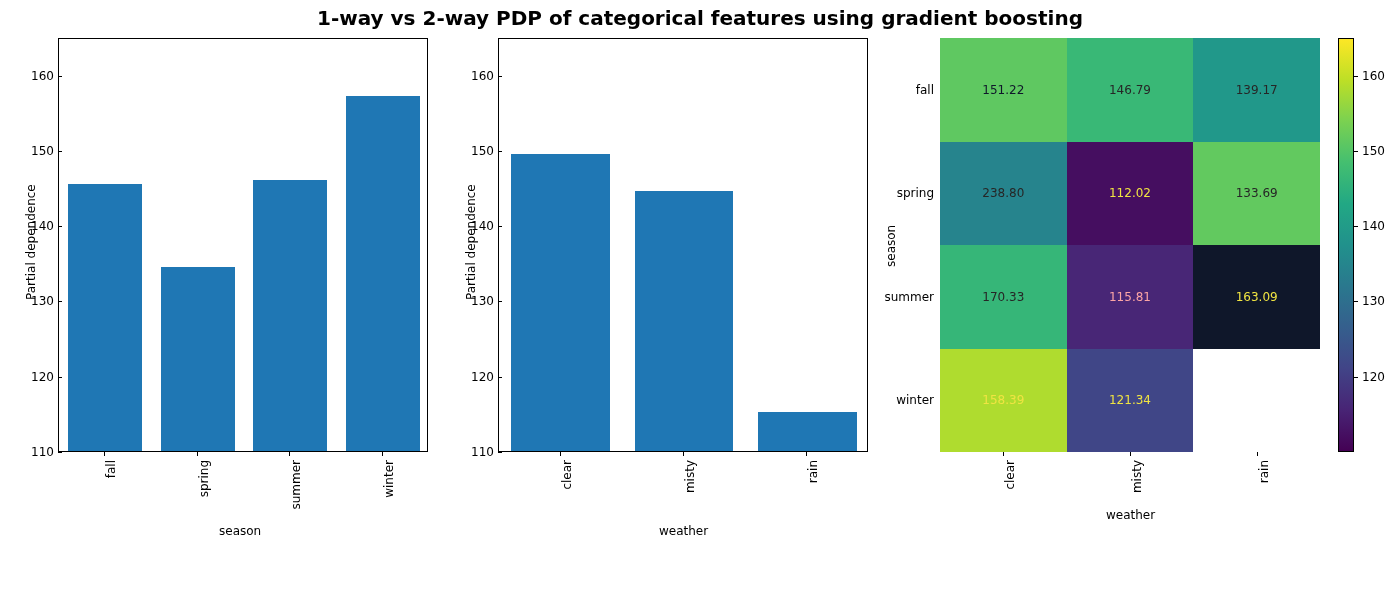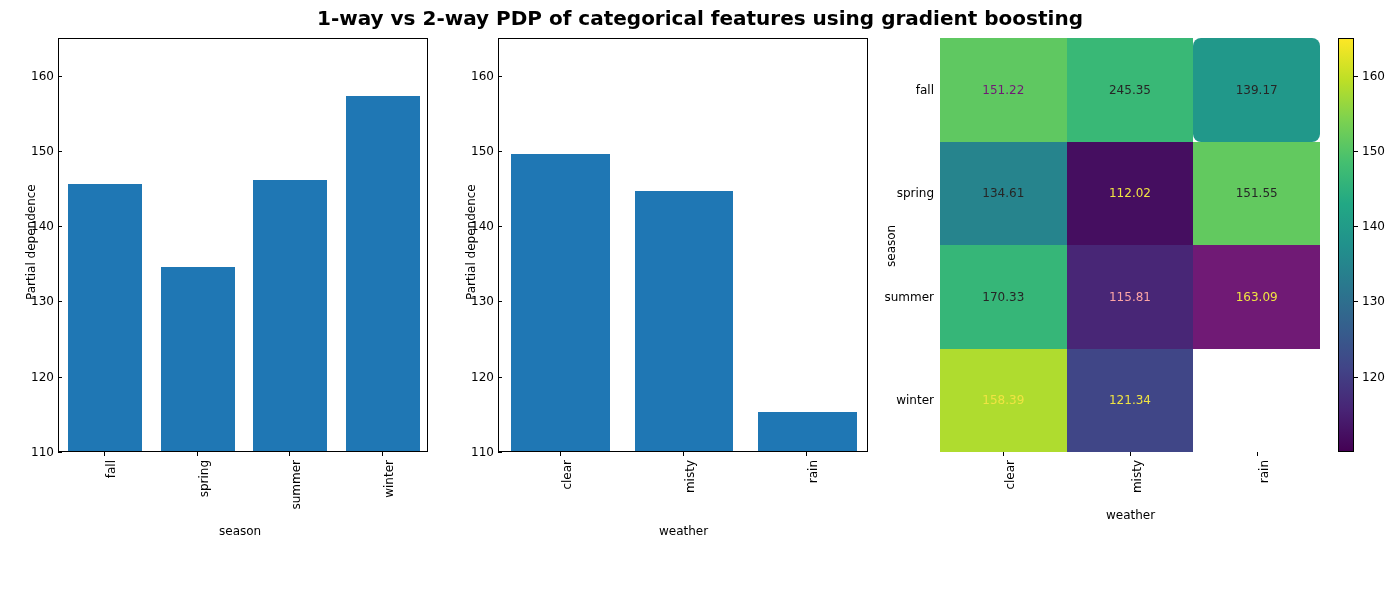--- a/index.html
+++ b/index.html
@@ -110,29 +110,29 @@
         <div class="bar" style="left: 12.3333px; width: 98.6667px; height: 296.575px; background: rgb(31, 119, 180);"></div>
         <div class="bar" style="left: 135.667px; width: 98.6667px; height: 260.444px; background: rgb(31, 119, 180);"></div>
         <div class="bar" style="left: 259px; width: 98.6667px; height: 39.1418px; background: rgb(31, 119, 180);"></div>
       </div>
   </div>
   <div class="axis-label y" id="ylab1" style="left: 464px; top: 300px;">Partial dependence</div>
   <div class="axis-label" id="xlab1" style="left: 659px; top: 524px;">weather</div>
 
   <div class="axes" id="ax2" style="border: none; left: 940px; top: 38px; width: 380px; height: 414px;">
     <div class="heat-grid" id="hg" style="grid-template-rows: repeat(4, 1fr); grid-template-columns: repeat(3, 1fr);">
-        <div class="heat-cell" style="background: rgb(95, 200, 97); color: #701a75;">151.22</div>
-        <div class="heat-cell" style="background: rgb(57, 184, 118); color: rgb(38, 38, 38);">245.35</div>
-        <div class="heat-cell" style="background: rgb(33, 152, 138); color: rgb(38, 38, 38); border-radius: 8px;">139.17</div>
-        <div class="heat-cell" style="background: rgb(38, 132, 141); color: rgb(38, 38, 38);">134.61</div>
+        <div class="heat-cell" style="background: rgb(95, 200, 97); color: #0f172a;">151.22</div>
+        <div class="heat-cell" style="background: rgb(57, 184, 118); color: rgb(38, 38, 38);">146.79</div>
+        <div class="heat-cell" style="background: rgb(33, 152, 138); color: rgb(38, 38, 38);">139.17</div>
+        <div class="heat-cell" style="background: rgb(38, 132, 141); color: rgb(38, 38, 38);">238.80</div>
         <div class="heat-cell" style="background: rgb(69, 14, 96); color: rgb(240, 228, 66);">112.02</div>
-        <div class="heat-cell" style="background: rgb(98, 201, 95); color: rgb(38, 38, 38);">151.55</div>
+        <div class="heat-cell" style="background: rgb(98, 201, 95); color: rgb(38, 38, 38);">133.69</div>
         <div class="heat-cell" style="background: rgb(54, 182, 120); color: rgb(38, 38, 38);">170.33</div>
         <div class="heat-cell" style="background: rgb(72, 38, 118); color: #fca5a5;">115.81</div>
-        <div class="heat-cell" style="background: #701a75; color: rgb(240, 228, 66);">163.09</div>
+        <div class="heat-cell" style="background: #0f172a; color: rgb(240, 228, 66);">163.09</div>
         <div class="heat-cell" style="background: rgb(175, 220, 47); color: rgb(240, 228, 66);">158.39</div>
         <div class="heat-cell" style="background: rgb(64, 70, 135); color: rgb(240, 228, 66);">121.34</div>
       </div>
   </div>
   <div class="axis-label y" id="ylab2" style="left: 884px; top: 267px;">season</div>
   <div class="axis-label" id="xlab2" style="left: 1106px; top: 508px;">weather</div>
 
   <div class="cbar" id="cbar" style="left: 1338px; top: 38px; width: 16px; height: 414px;">
     <div class="cbar-grad" id="cbar-grad" style="background: linear-gradient(rgb(253, 231, 37) 0%, rgb(189, 223, 38) 10%, rgb(122, 209, 81) 20%, rgb(68, 191, 112) 30%, rgb(34, 168, 132) 40%, rgb(33, 145, 140) 50%, rgb(42, 120, 142) 60%, rgb(53, 95, 141) 70%, rgb(65, 68, 135) 80%, rgb(72, 36, 117) 90%, rgb(68, 1, 84) 100%);"></div>
   </div>

